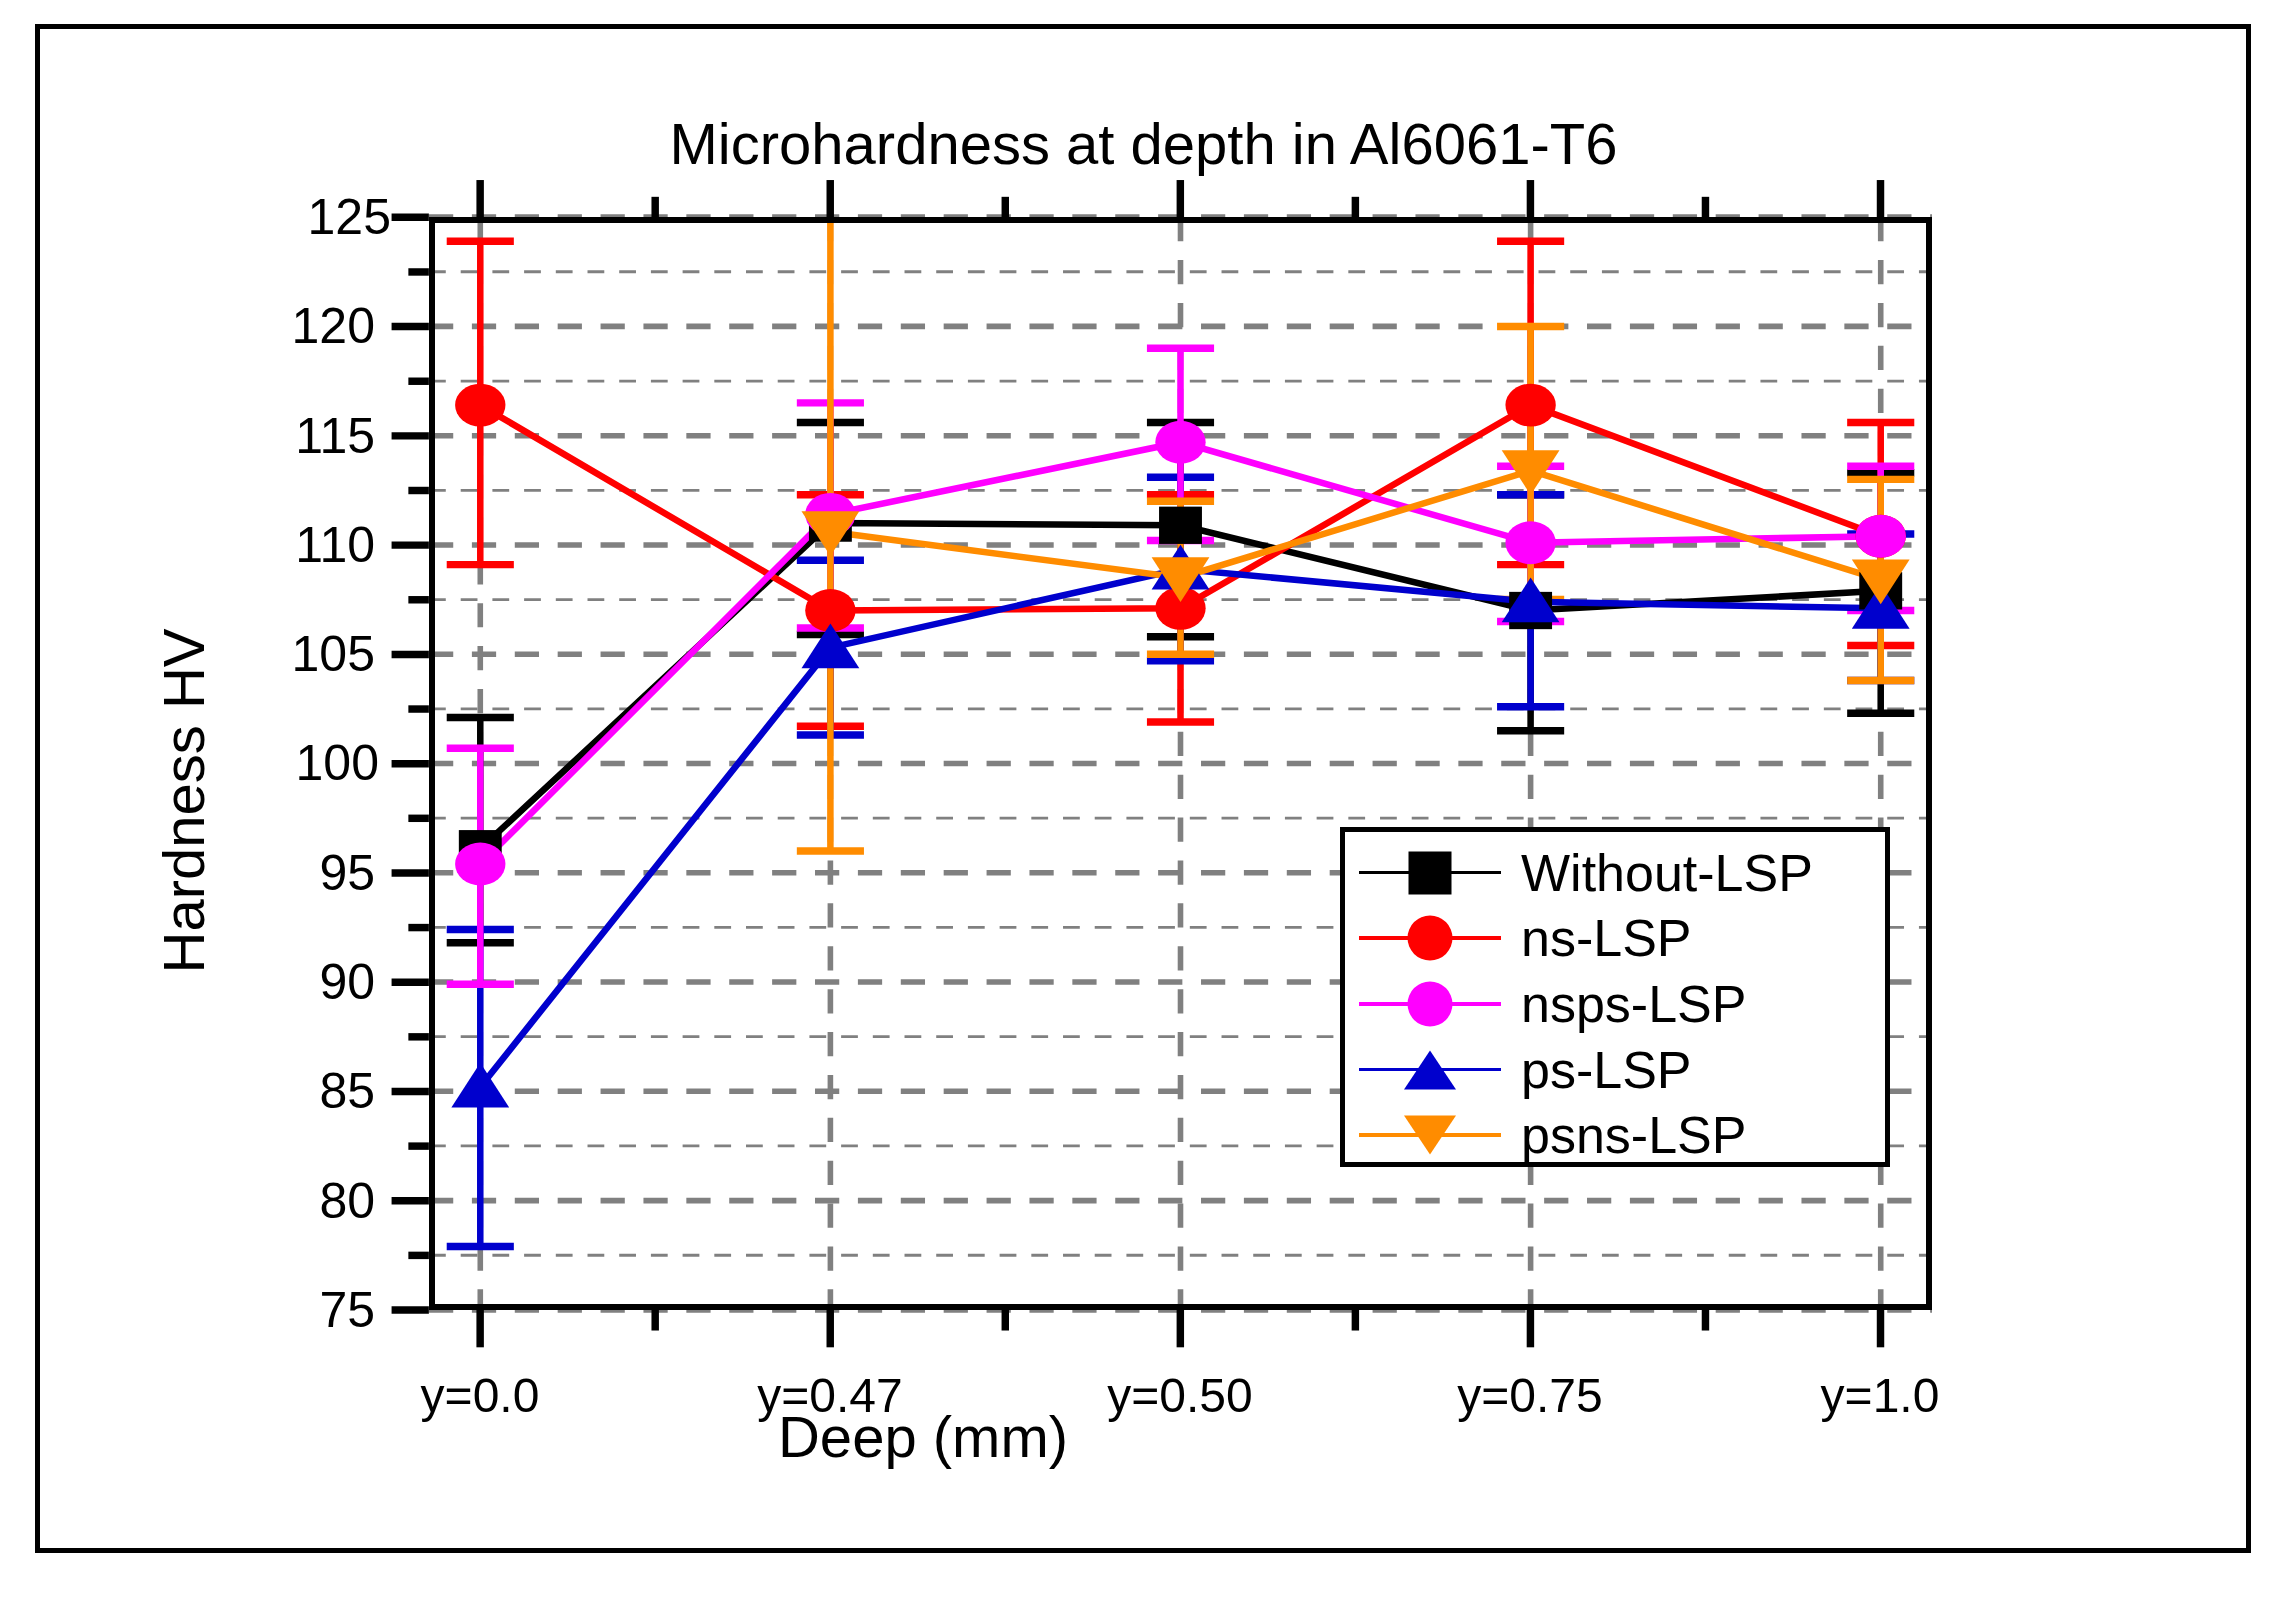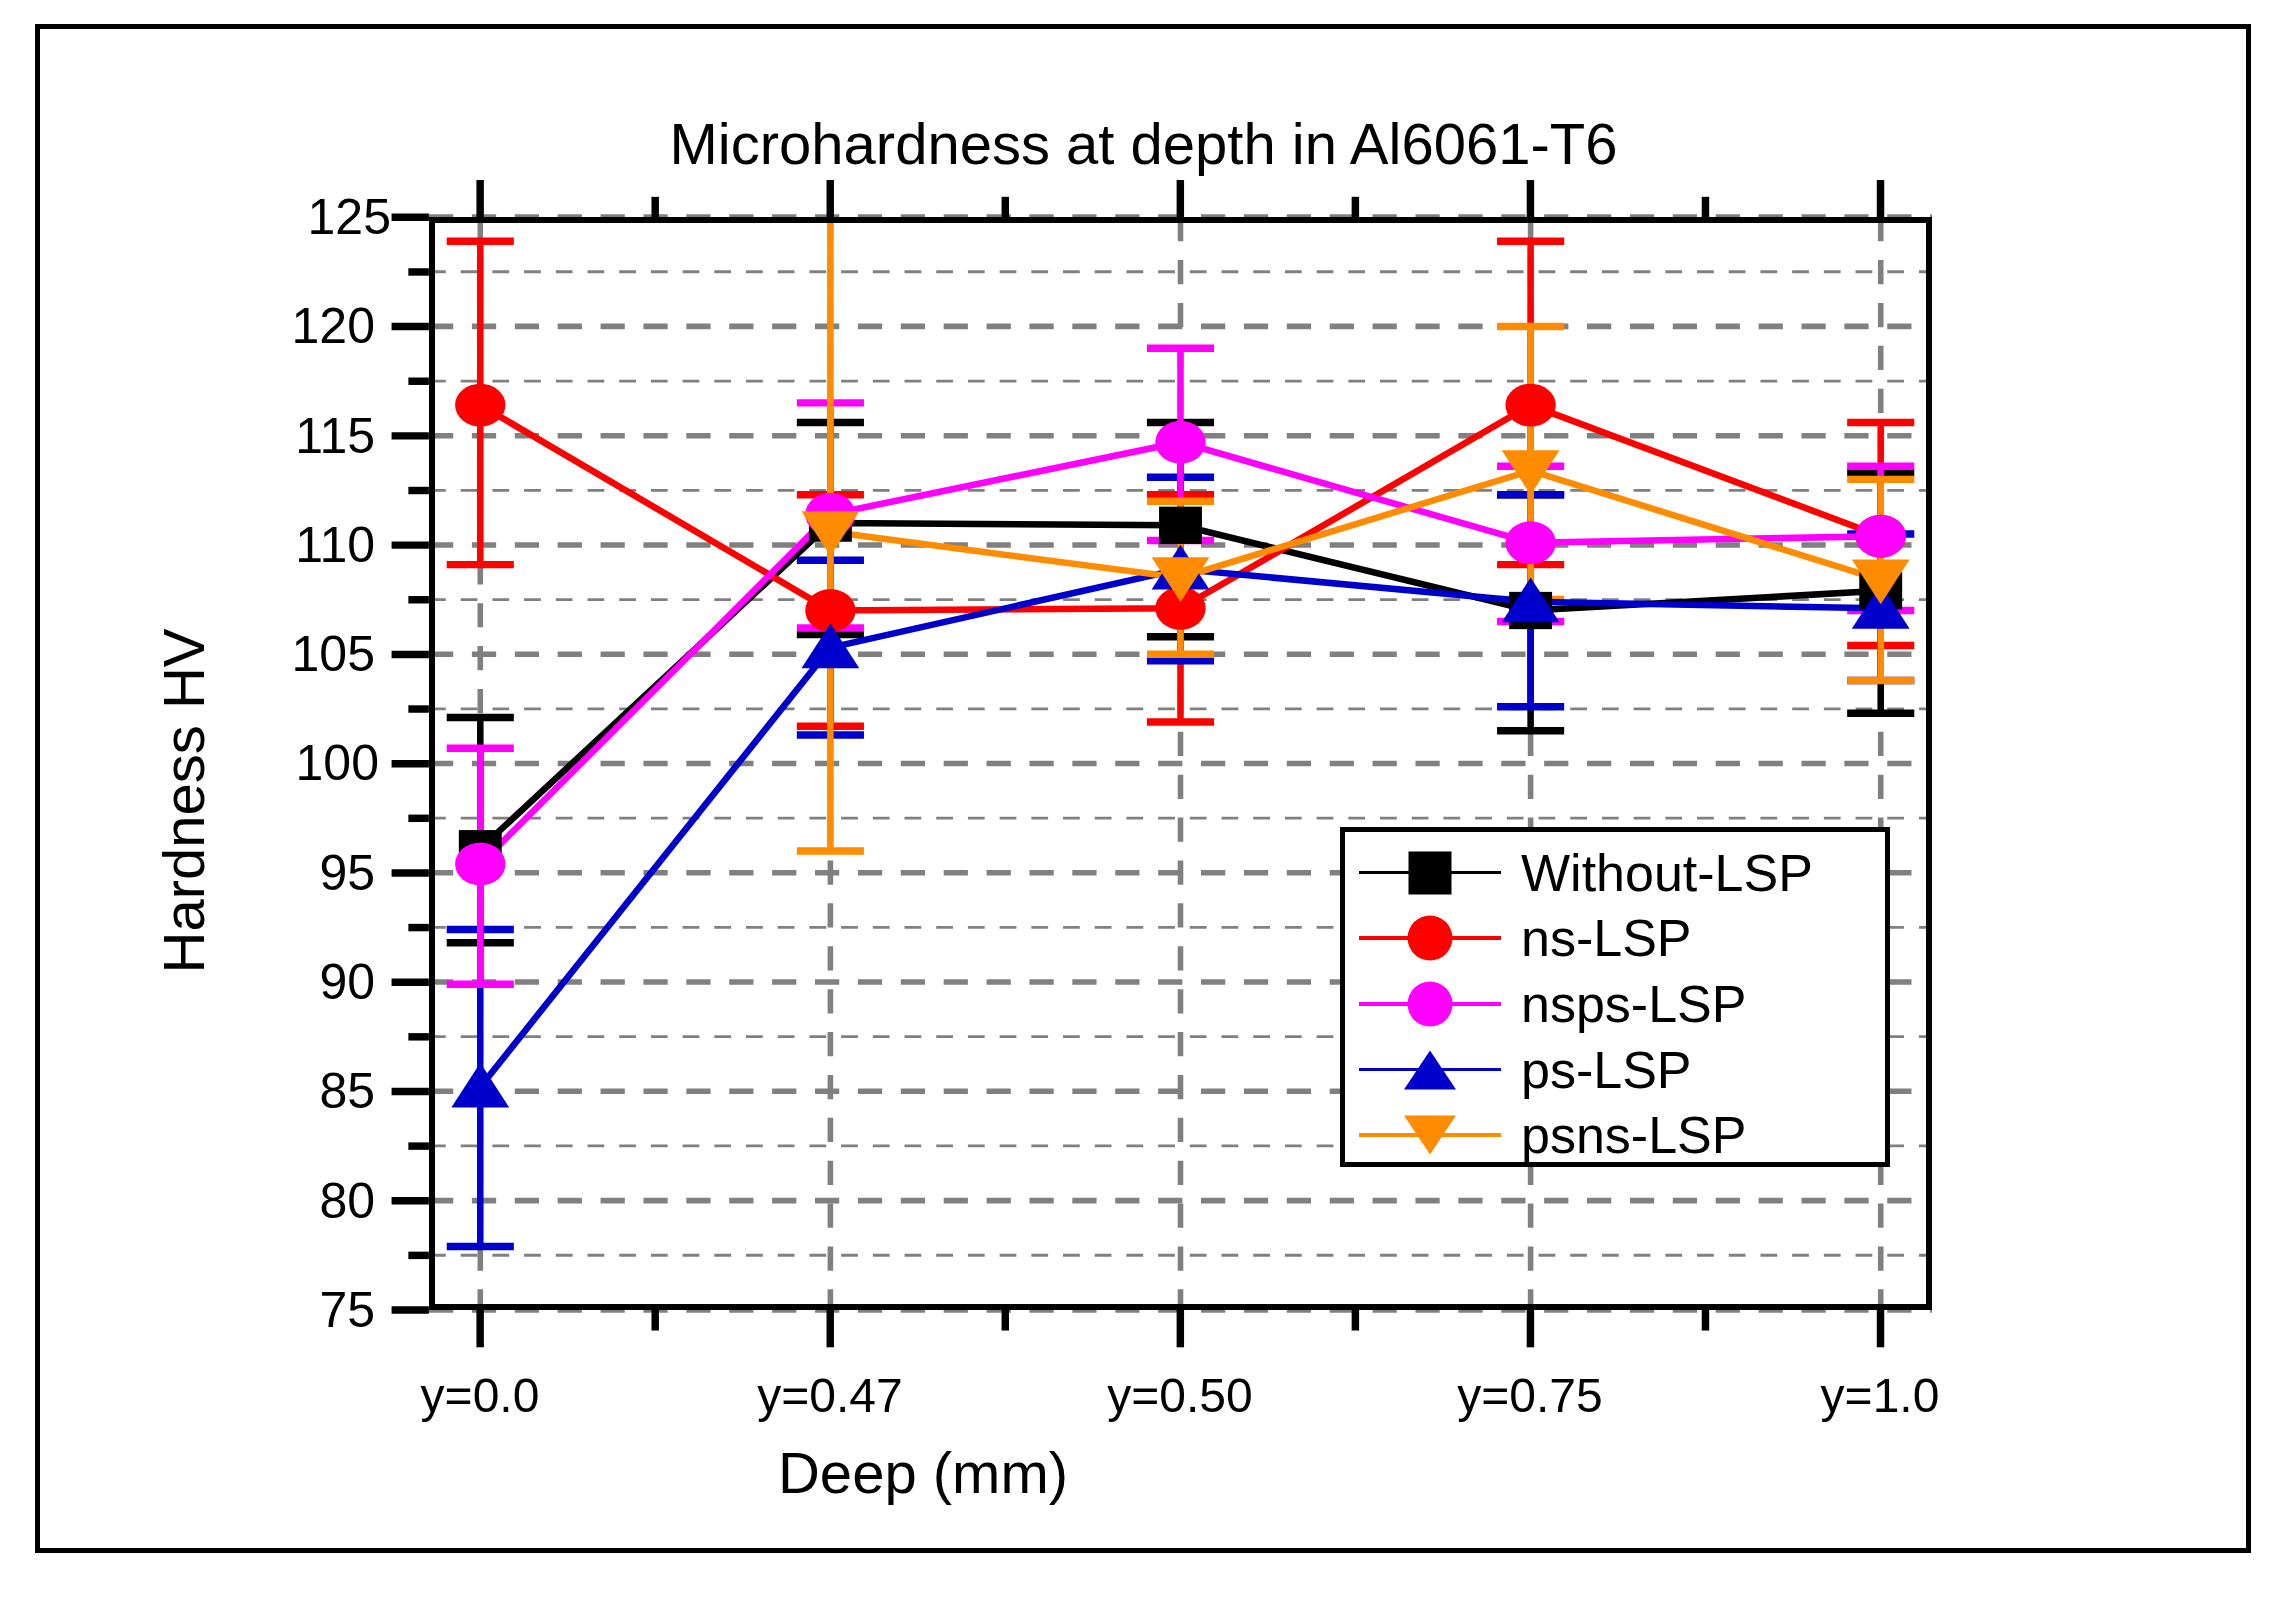--- a/index.html
+++ b/index.html
@@ -65,21 +65,20 @@
     transform-origin:center center;
     font-size:58px;color:#000;
     white-space:nowrap;
   }
   #x-axis-title{
     position:absolute;
     left:0;top:1403px;width:1846px;
     text-align:center;
     font-size:58px;color:#000;
     white-space:nowrap;
-    margin-top:36px;
   }
   
   #legend{
     position:absolute;
     left:1340px;top:827px;
     width:550px;height:340px;
     background:#ffffff;
     border:5.6px solid #000;
     box-sizing:border-box;
     padding:6px;

